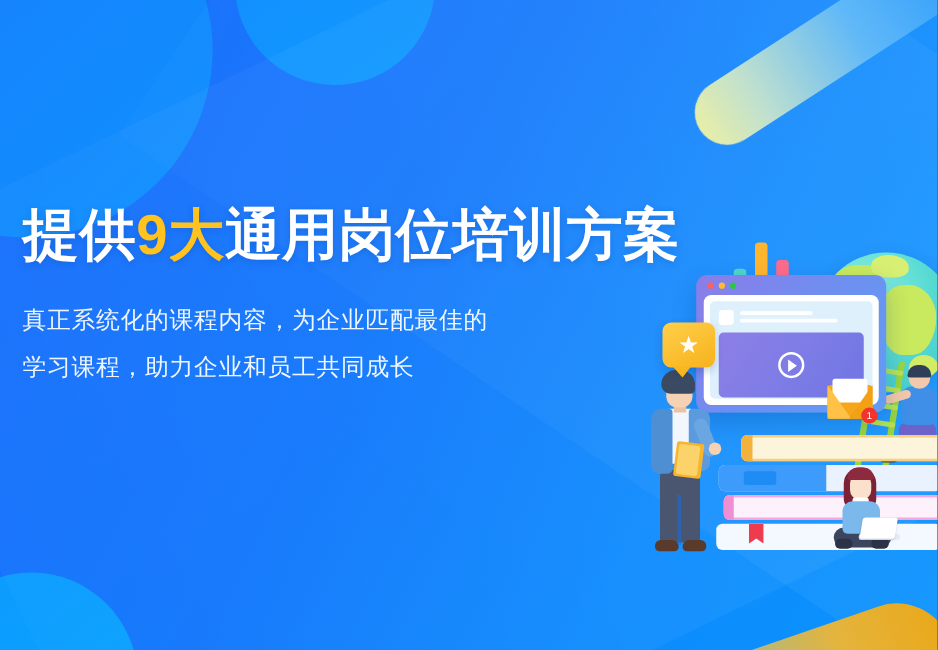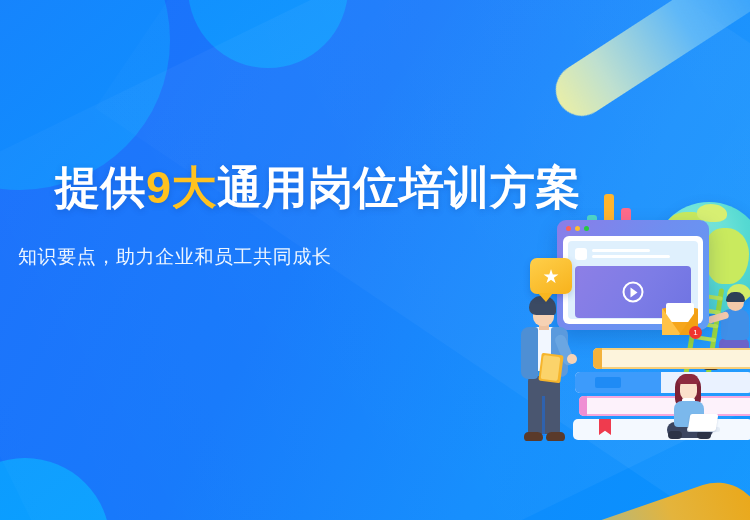--- a/index.html
+++ b/index.html
@@ -76,21 +76,20 @@
     width:600px;
   }
   .headline {
     color:#ffffff;
     font-size:45px;
     font-weight:bold;
     letter-spacing:.5px;
     line-height:60px;
     white-space:nowrap;
     text-shadow:0 2px 6px rgba(4,52,130,.22);
-    text-align:center;
   }
   .headline .hl { color:#ffc21f; }
 
   .subcopy { margin-top:20px; }
   .sub-line {
     color:#eef6ff;
     font-size:19px;
     line-height:38px;
     letter-spacing:.6px;
     white-space:nowrap;
@@ -290,21 +289,22 @@
   </div>
 
   <div class="copy">
 
     <div class="headline">
       <span>提供</span><span class="hl">9大</span><span>通用岗位培训方案</span>
     </div>
 
 
     <div class="subcopy">
-      <div class="sub-line">知识要点，助力企业和员工共同成长</div>
+      <div class="sub-line">真正系统化的课程内容，为企业匹配最佳的</div>
+      <div class="sub-line">学习课程，助力企业和员工共同成长</div>
     </div>
   </div>
 
   <div class="star-badge">
     <div class="star-glyph">★</div>
   </div>
 
   <div class="art">
 
     <div class="bars">

